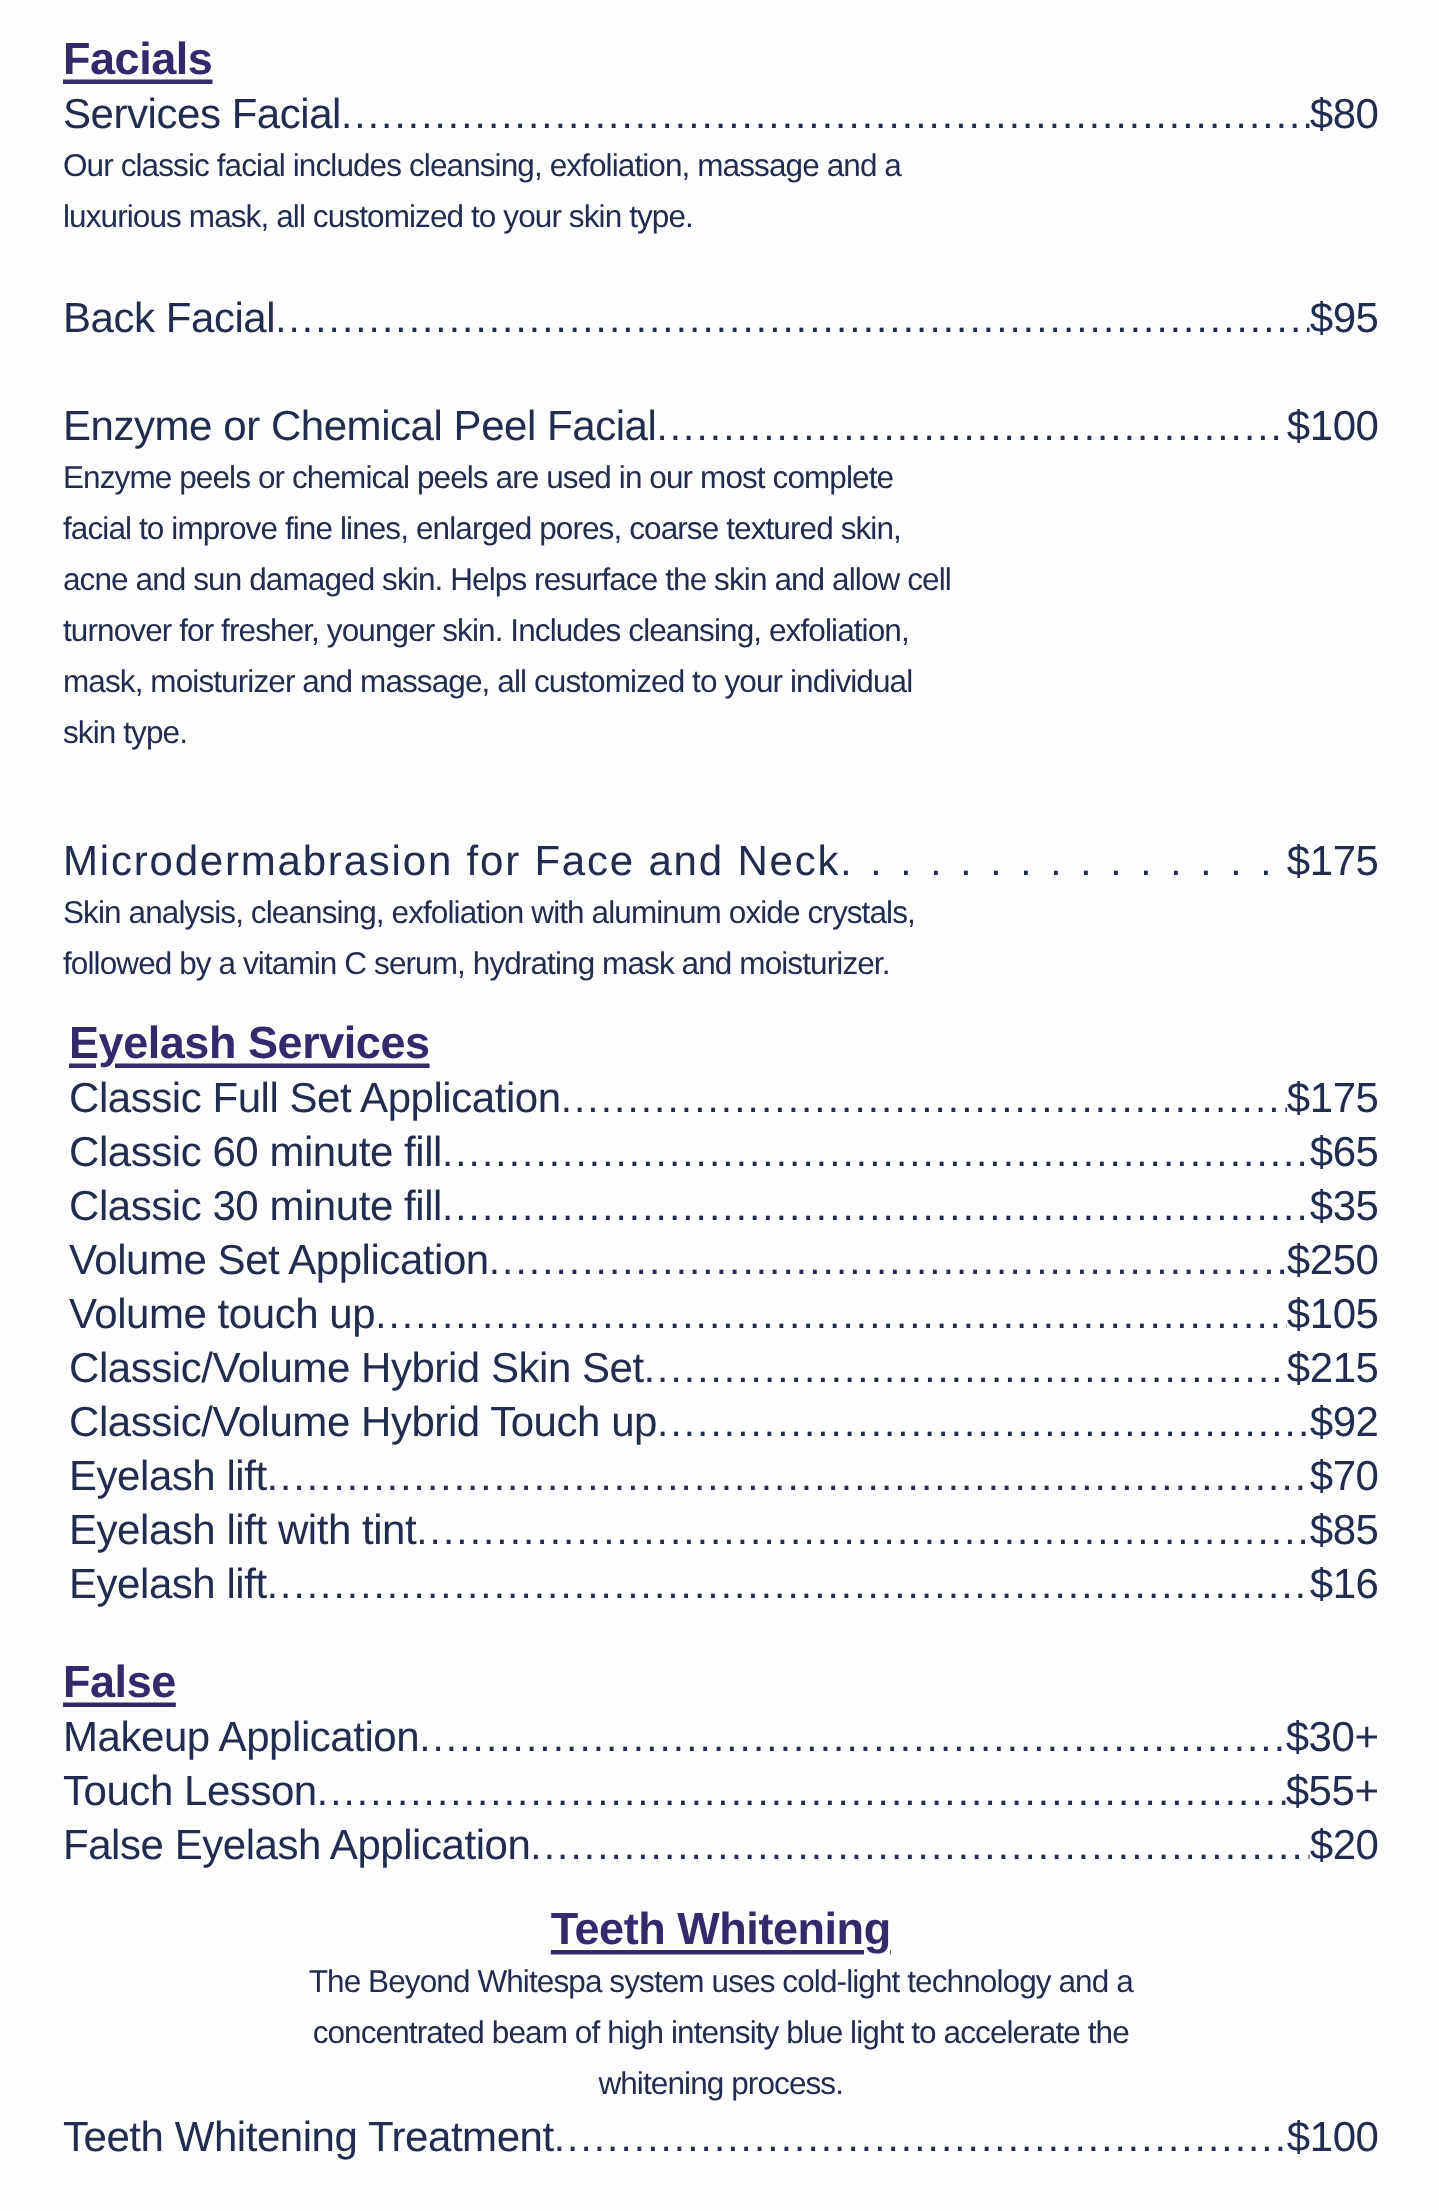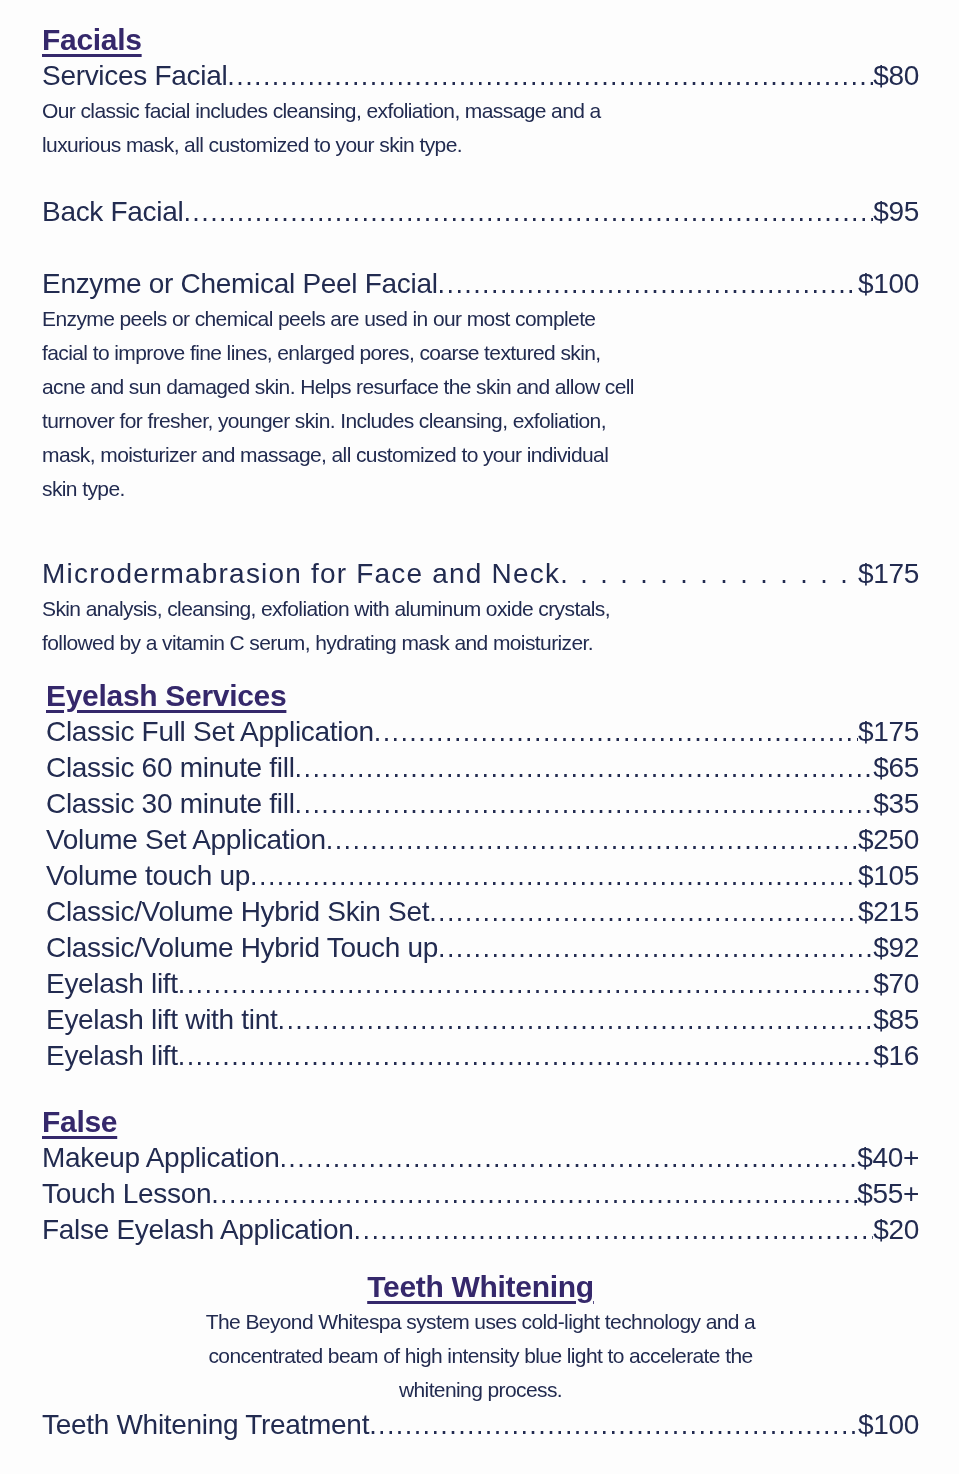--- a/index.html
+++ b/index.html
@@ -170,21 +170,21 @@
       <span class="price">$16</span>
     </div>
   </div>
 
   <div class="section section-makeup">
     <div class="section-heading">False</div>
 
     <div class="row">
       <span class="label">Makeup Application</span>
       <span class="dots"></span>
-      <span class="price">$40+</span>
+      <span class="price">$30+</span>
     </div>
     <div class="row">
       <span class="label">Touch Lesson</span>
       <span class="dots"></span>
       <span class="price">$55+</span>
     </div>
     <div class="row">
       <span class="label">False Eyelash Application</span>
       <span class="dots"></span>
       <span class="price">$20</span>

